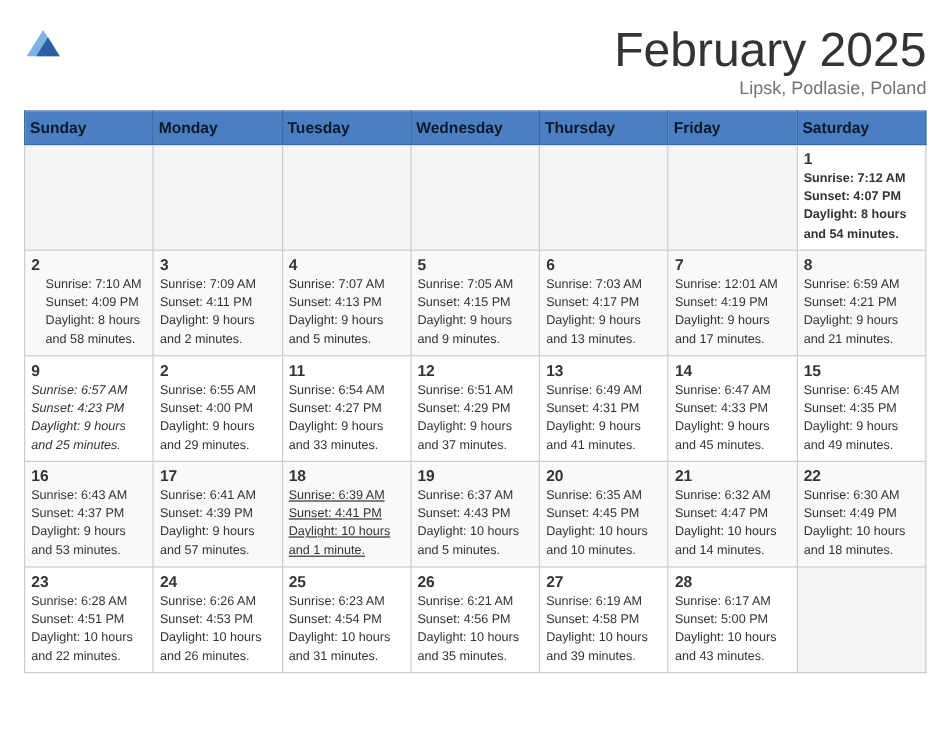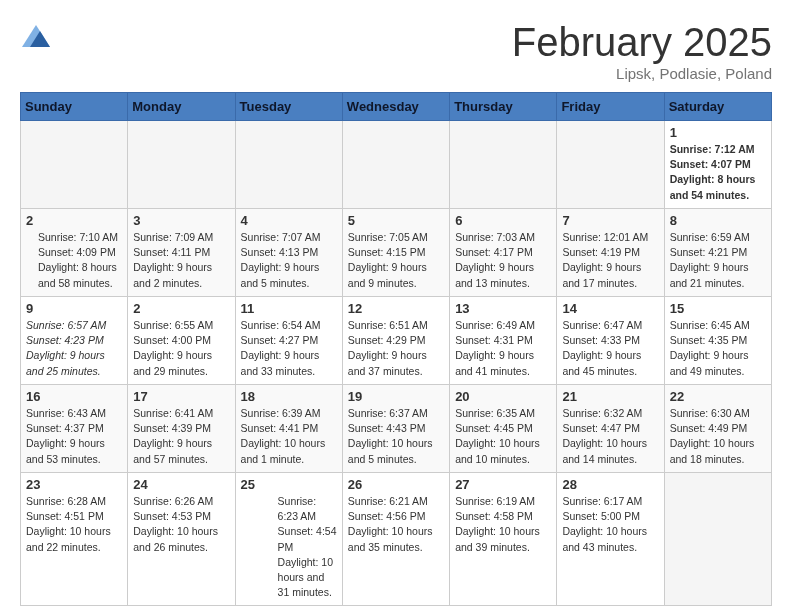--- a/index.html
+++ b/index.html
@@ -229,21 +229,21 @@
 Daylight: 9 hours and 53 minutes.</div>
         </td>
         <td>
           <div class="day-num">17</div>
           <div class="day-info" style="white-space: pre-line;">Sunrise: 6:41 AM
 Sunset: 4:39 PM
 Daylight: 9 hours and 57 minutes.</div>
         </td>
         <td>
           <div class="day-num">18</div>
-          <div class="day-info" style="white-space: pre-line;">Sunrise: 6:39 AM
+          <div class="day-info" style="white-space: pre-line; text-decoration: underline;">Sunrise: 6:39 AM
 Sunset: 4:41 PM
 Daylight: 10 hours and 1 minute.</div>
         </td>
         <td>
           <div class="day-num">19</div>
           <div class="day-info" style="white-space: pre-line;">Sunrise: 6:37 AM
 Sunset: 4:43 PM
 Daylight: 10 hours and 5 minutes.</div>
         </td>
         <td>
@@ -273,21 +273,21 @@
 Daylight: 10 hours and 22 minutes.</div>
         </td>
         <td>
           <div class="day-num">24</div>
           <div class="day-info" style="white-space: pre-line;">Sunrise: 6:26 AM
 Sunset: 4:53 PM
 Daylight: 10 hours and 26 minutes.</div>
         </td>
         <td>
           <div class="day-num">25</div>
-          <div class="day-info" style="white-space: pre-line; margin-left: 37px;">Sunrise: 6:23 AM
+          <div class="day-info" style="white-space: pre-line;">Sunrise: 6:23 AM
 Sunset: 4:54 PM
 Daylight: 10 hours and 31 minutes.</div>
         </td>
         <td>
           <div class="day-num">26</div>
           <div class="day-info" style="white-space: pre-line;">Sunrise: 6:21 AM
 Sunset: 4:56 PM
 Daylight: 10 hours and 35 minutes.</div>
         </td>
         <td>

